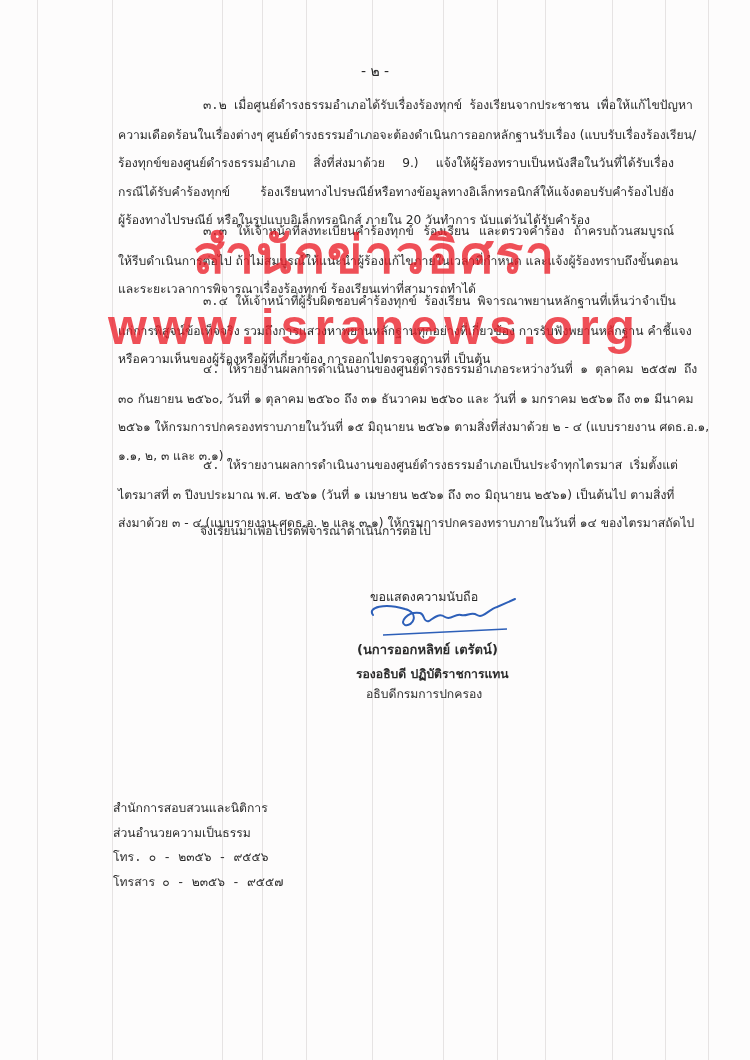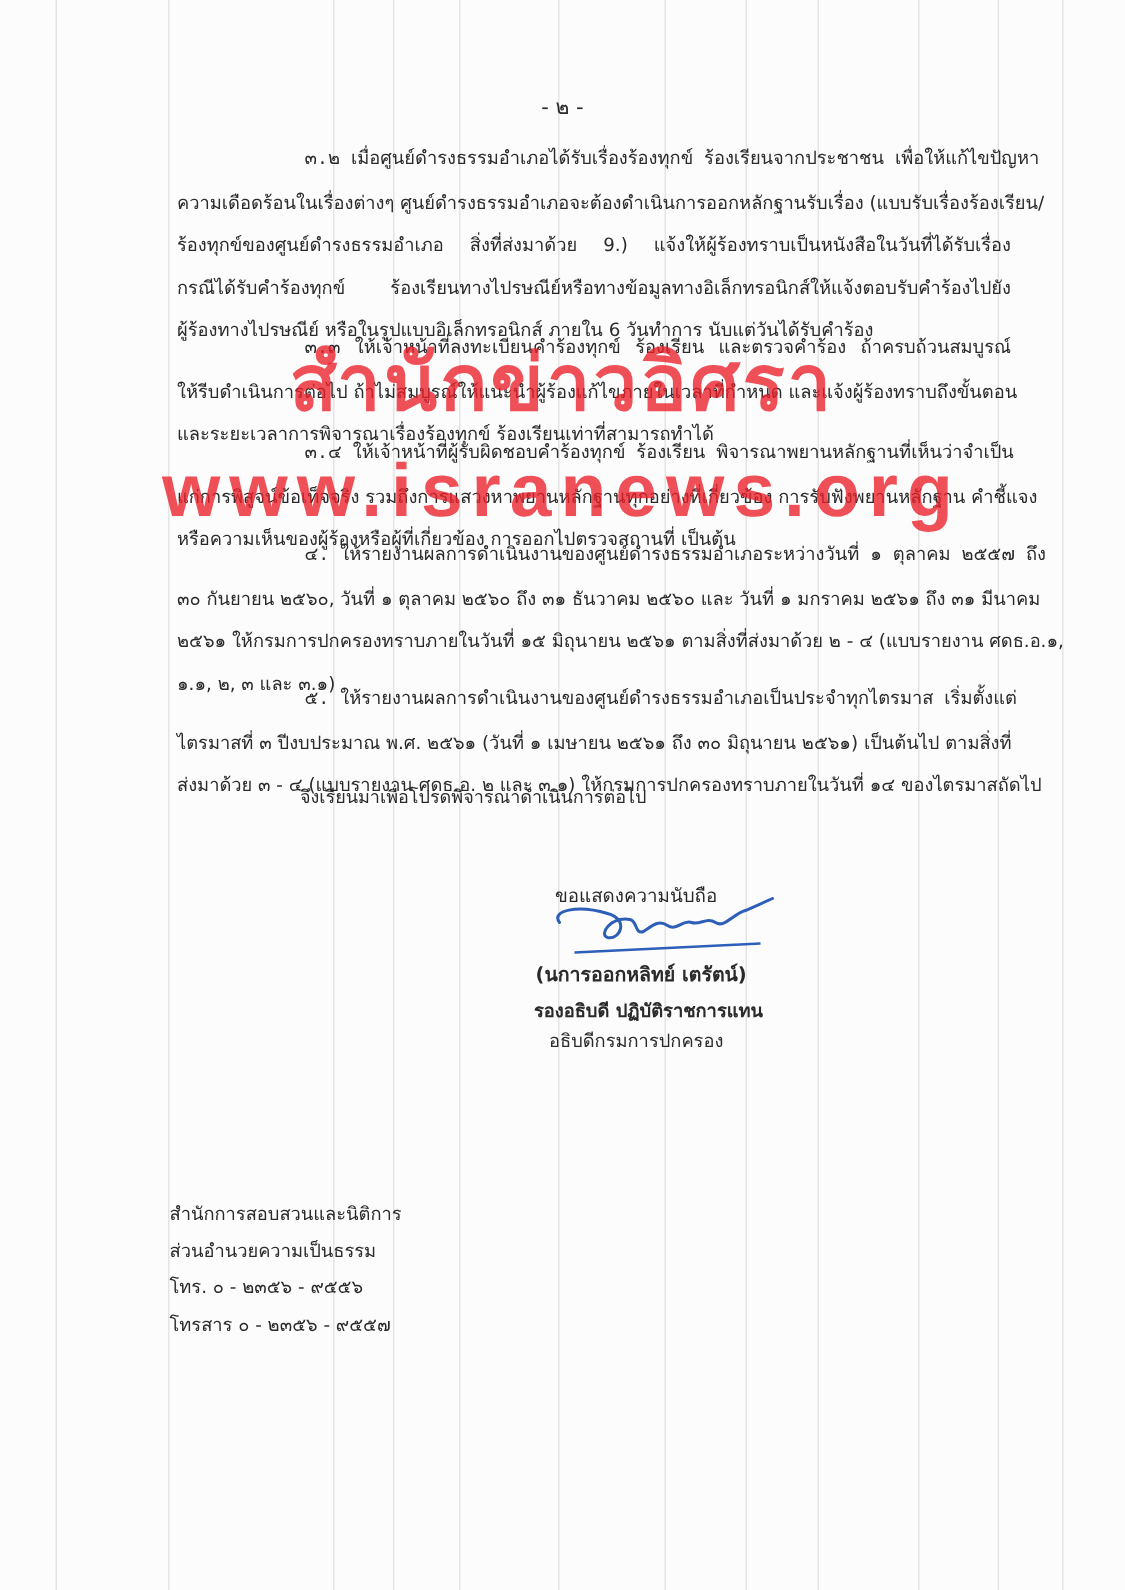--- a/index.html
+++ b/index.html
@@ -16,21 +16,21 @@
   .para { position: absolute; left: 118px; width: 556px; font-size: 12.2px; line-height: 28.5px; text-align: justify; text-align-last: justify; }
   .para .line { display: block; white-space: nowrap; text-align: justify; text-align-last: justify; }
   .para .line.last { text-align-last: left; }
   .para .line.indent { padding-left: 85px; font-family: Liberation Mono, monospace; }
   .closing { position: absolute; left: 200px; top: 521px; font-size: 12px; }
   .regards { position: absolute; left: 370px; top: 569px; font-size: 12.5px; margin-top: 18px; }
   .signature { position: absolute; left: 365px; top: 595px; width: 160px; height: 45px; }
   .sig-name { position: absolute; left: 357px; top: 639px; font-size: 13px; font-weight: bold; }
   .sig-pos1 { position: absolute; left: 356px; top: 664px; font-size: 12.2px; font-weight: bold; }
   .sig-pos2 { position: absolute; left: 366px; top: 684px; font-size: 12.2px; }
-  .footer { position: absolute; left: 113px; top: 797px; font-size: 12.2px; line-height: 24.5px; }
+  .footer { position: absolute; left: 113px; top: 797px; font-size: 12.2px; line-height: 24.5px; font-family: Liberation Mono, monospace; }
   .watermark { position: absolute; color: rgba(235, 30, 40, 0.78); font-weight: bold; pointer-events: none; white-space: nowrap; }
   .wm1 { left: 193px; top: 213px; font-size: 52px; letter-spacing: 2px; }
   .wm2 { left: 108px; top: 298px; font-size: 50px; letter-spacing: 6px; font-family: "Liberation Sans", sans-serif; }
 </style>
 </head>
 <body>
 
 <div class="scan-lines">
   <span style="left:37px"></span>
     <span style="left:112px"></span>
@@ -46,21 +46,21 @@
     <span style="left:708px"></span>
 </div>
 
 <div class="page-num">- ๒ -</div>
 
 <div class="para" style="top:92px">
   <span class="line indent">๓.๒ เมื่อศูนย์ดำรงธรรมอำเภอได้รับเรื่องร้องทุกข์ ร้องเรียนจากประชาชน เพื่อให้แก้ไขปัญหา</span>
   <span class="line">ความเดือดร้อนในเรื่องต่างๆ ศูนย์ดำรงธรรมอำเภอจะต้องดำเนินการออกหลักฐานรับเรื่อง (แบบรับเรื่องร้องเรียน/</span>
   <span class="line">ร้องทุกข์ของศูนย์ดำรงธรรมอำเภอ สิ่งที่ส่งมาด้วย 9.) แจ้งให้ผู้ร้องทราบเป็นหนังสือในวันที่ได้รับเรื่อง</span>
   <span class="line">กรณีได้รับคำร้องทุกข์ ร้องเรียนทางไปรษณีย์หรือทางข้อมูลทางอิเล็กทรอนิกส์ให้แจ้งตอบรับคำร้องไปยัง</span>
-  <span class="line last">ผู้ร้องทางไปรษณีย์ หรือในรูปแบบอิเล็กทรอนิกส์ ภายใน 6 วันทำการ นับแต่วันได้รับคำร้อง</span>
+  <span class="line last">ผู้ร้องทางไปรษณีย์ หรือในรูปแบบอิเล็กทรอนิกส์ ภายใน 20 วันทำการ นับแต่วันได้รับคำร้อง</span>
 </div>
 
 <div class="para" style="top:218px">
   <span class="line indent">๓.๓ ให้เจ้าหน้าที่ลงทะเบียนคำร้องทุกข์ ร้องเรียน และตรวจคำร้อง ถ้าครบถ้วนสมบูรณ์</span>
   <span class="line">ให้รีบดำเนินการต่อไป ถ้าไม่สมบูรณ์ให้แนะนำผู้ร้องแก้ไขภายในเวลาที่กำหนด และแจ้งผู้ร้องทราบถึงขั้นตอน</span>
   <span class="line last">และระยะเวลาการพิจารณาเรื่องร้องทุกข์ ร้องเรียนเท่าที่สามารถทำได้</span>
 </div>
 
 <div class="para" style="top:288px">
   <span class="line indent">๓.๔ ให้เจ้าหน้าที่ผู้รับผิดชอบคำร้องทุกข์ ร้องเรียน พิจารณาพยานหลักฐานที่เห็นว่าจำเป็น</span>

